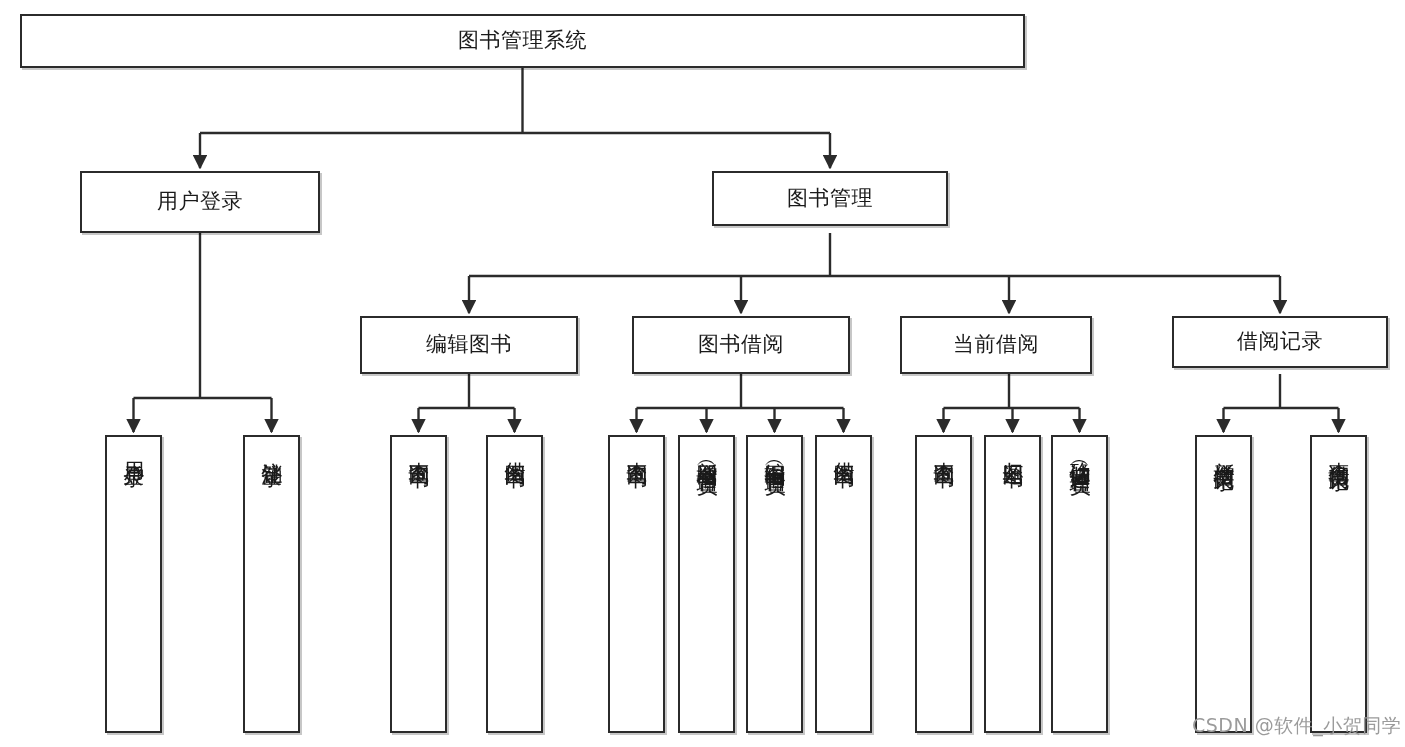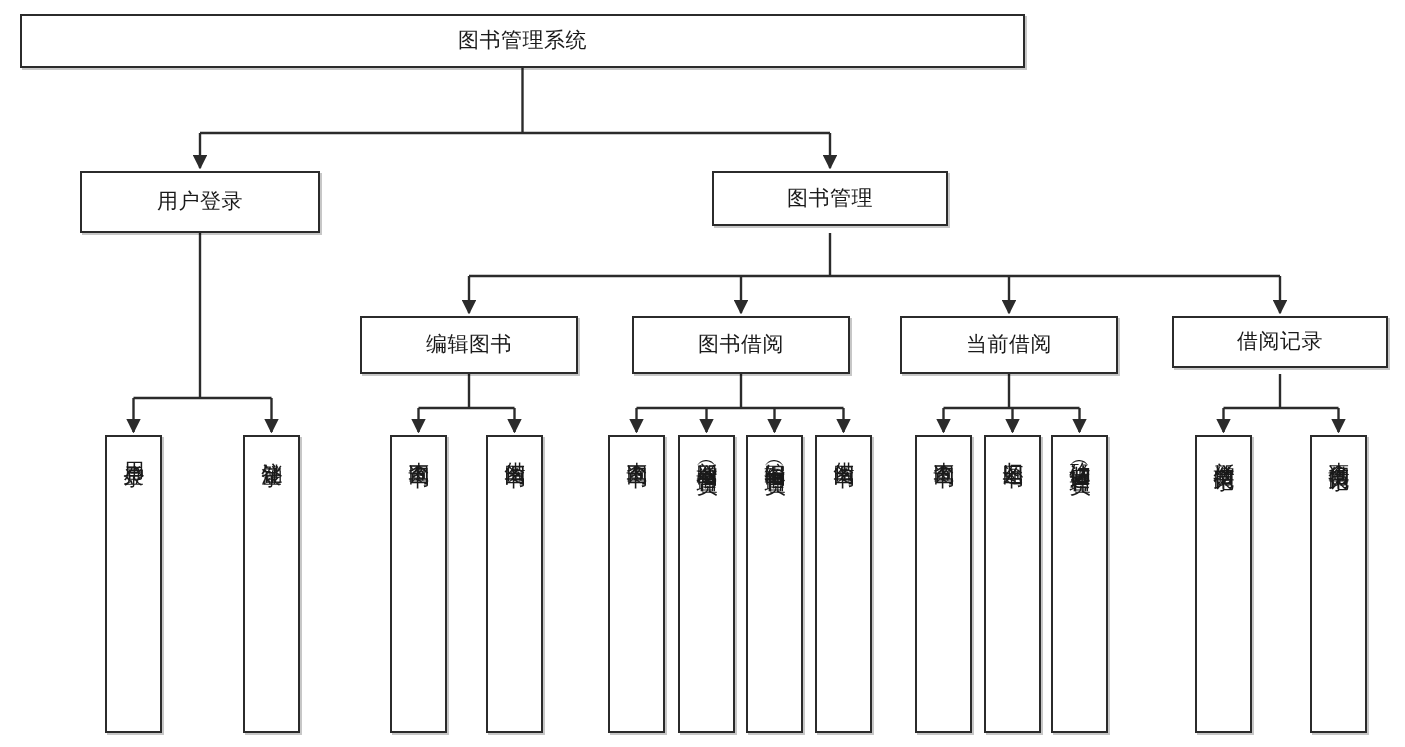--- a/index.html
+++ b/index.html
@@ -124,21 +124,21 @@
       </div>
       <div class="node horiz" style="left: 712px; top: 171px; width: 236px; height: 55px;">
         <span class="label">图书管理</span>
       </div>
       <div class="node horiz" style="left: 360px; top: 316px; width: 218px; height: 58px;">
         <span class="label">编辑图书</span>
       </div>
       <div class="node horiz" style="left: 632px; top: 316px; width: 218px; height: 58px;">
         <span class="label">图书借阅</span>
       </div>
-      <div class="node horiz" style="left: 900px; top: 316px; width: 218px; height: 58px;">
+      <div class="node horiz" style="left: 900px; top: 316px; width: 192px; height: 58px;">
         <span class="label">当前借阅</span>
       </div>
       <div class="node horiz" style="left: 1172px; top: 316px; width: 216px; height: 52px;">
         <span class="label">借阅记录</span>
       </div>
       <div class="node vert" style="left: 105px; top: 435px; width: 57px; height: 298px;">
         <span class="label">用户登录</span>
       </div>
       <div class="node vert" style="left: 243px; top: 435px; width: 57px; height: 298px;">
         <span class="label">注销登录</span>
@@ -171,14 +171,15 @@
         <span class="label">确认归还（管理员）</span>
       </div>
       <div class="node vert" style="left: 1195px; top: 435px; width: 57px; height: 298px;">
         <span class="label">新增借阅记录</span>
       </div>
       <div class="node vert" style="left: 1310px; top: 435px; width: 57px; height: 298px;">
         <span class="label">查询借阅记录</span>
       </div>
     </div>
 
+  <div class="watermark" style="left: 1192px; top: 713px;">CSDN @软件_小贺同学</div>
 
 </div>
 
 </body></html>

